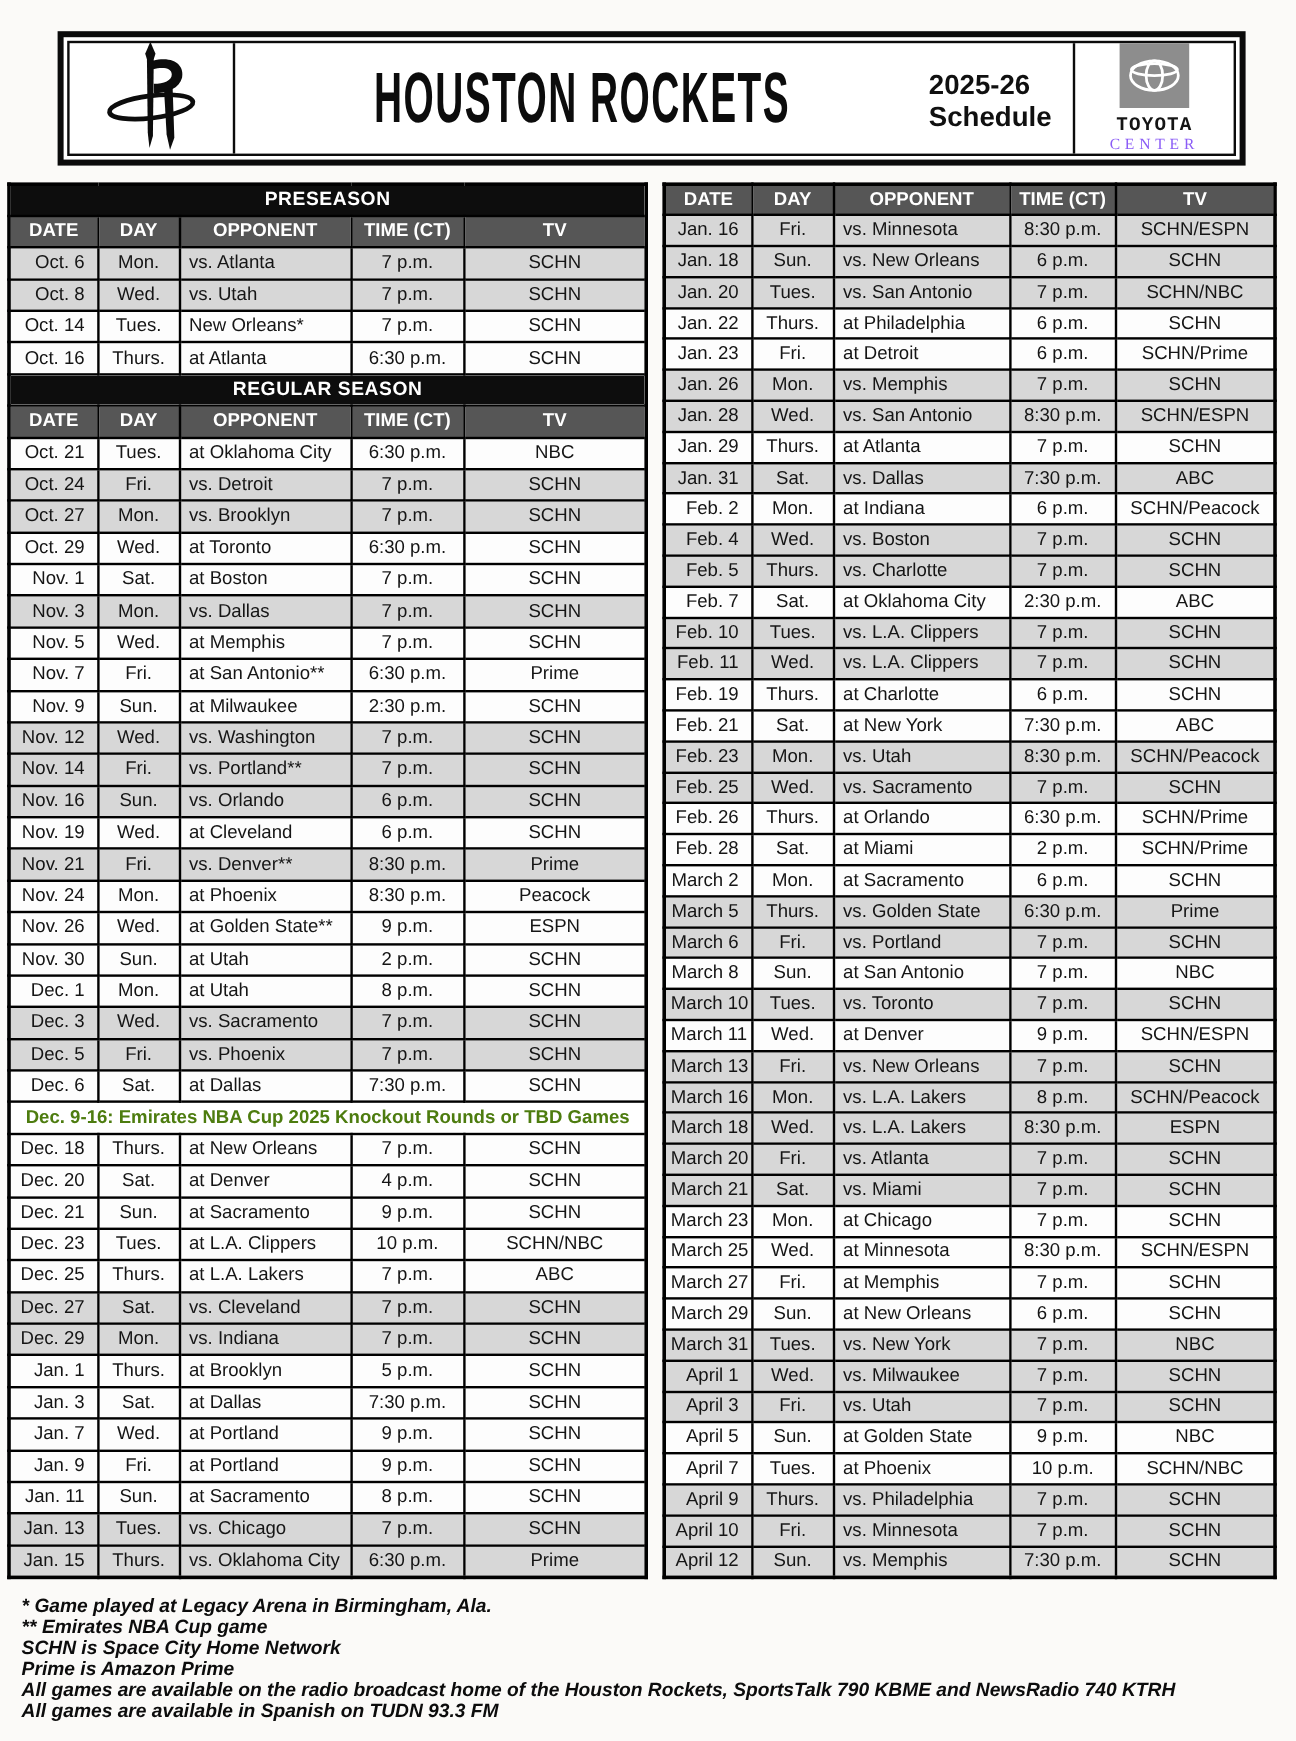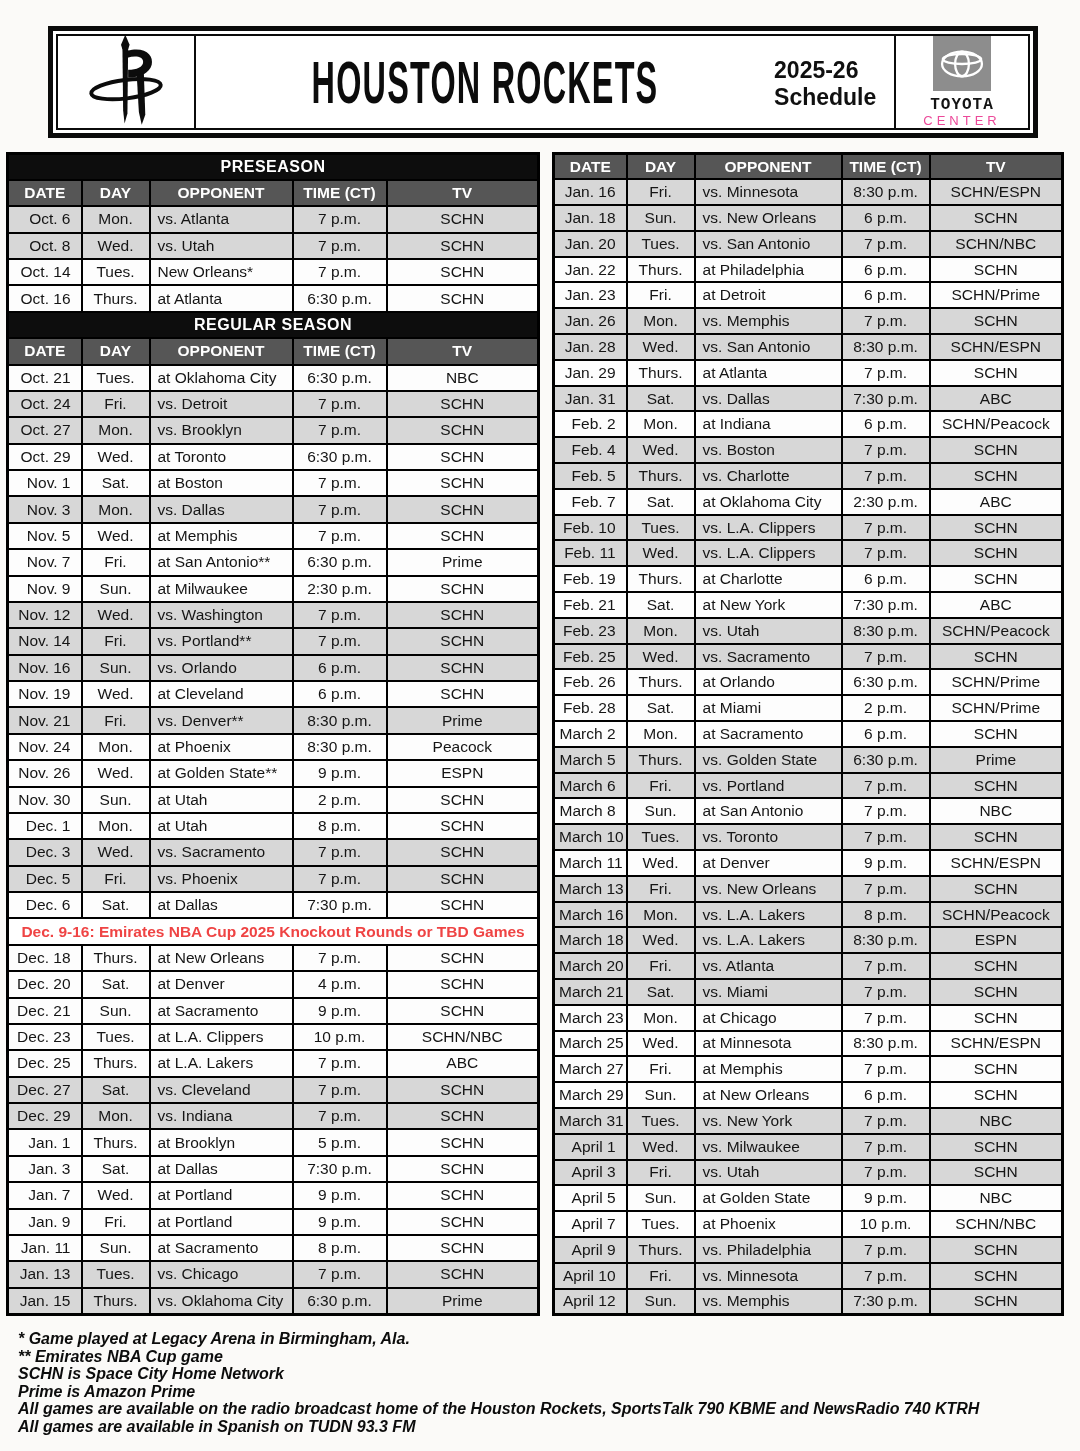--- a/index.html
+++ b/index.html
@@ -19,38 +19,38 @@
   .header-inner{border:2px solid #0b0b0b;height:100%;box-sizing:border-box;display:flex;background:#fff;}
   .logo-cell{width:136px;border-right:2px solid #0b0b0b;display:flex;align-items:center;justify-content:center;}
   .title-cell{flex:1;display:flex;align-items:center;justify-content:center;}
   .main-title{font-weight:bold;font-size:54px;line-height:1;color:#0c0c0c;white-space:nowrap;
     transform:scale(0.60,1.10);letter-spacing:2px;}
   .subtitle{font-weight:bold;font-size:23px;color:#101010;margin-top:3px;}
   .toyota-cell{width:132px;border-left:2px solid #0b0b0b;display:flex;flex-direction:column;
     align-items:center;justify-content:center;}
   .toyota-box{width:58px;height:66px;background:#8d8d8d;display:flex;align-items:center;justify-content:center;}
   .toyota-name{font-weight:bold;font-size:16px;letter-spacing:1px;color:#141414;margin-top:5px;font-family:Liberation Mono, monospace;}
-  .toyota-center{font-family:Liberation Sans, sans-serif;font-size:13px;letter-spacing:4px;color:#ec4899;margin-top:-1px;}
+  .toyota-center{font-family:Liberation Serif, serif;font-size:13px;letter-spacing:4px;color:#8b5cf6;margin-top:-1px;}
 
   
   .tables{position:absolute;top:152px;left:6px;display:flex;gap:12px;}
   table{border-collapse:collapse;table-layout:fixed;border:3px solid var(--c-border);background:#fff;}
   .t-left{width:531px;}
   .t-right{width:509px;}
   td,th{border:2px solid var(--c-border);box-sizing:border-box;overflow:hidden;white-space:nowrap;}
   tr{height:25.8px;}
   tr.section th{background:var(--c-section);color:#fff;font-size:16px;font-weight:bold;letter-spacing:.5px;text-align:center;}
   tr.cols th{background:var(--c-colhead);color:#fff;font-size:15.5px;font-weight:bold;text-align:center;}
   td{font-size:15.5px;color:#151515;padding:0 4px;}
   tr.home td{background:var(--c-home);}
   tr.away td{background:var(--c-away);}
   td.c-date{text-align:right;padding-right:10px;}
   td.c-day,td.c-time,td.c-tv{text-align:center;}
   td.c-opp{text-align:left;padding-left:7px;}
-  tr.note td{background:#ffffff;font-weight:bold;text-align:center;font-size:15.5px;color:#ef4444;}
+  tr.note td{background:#ffffff;font-weight:bold;text-align:center;font-size:15.5px;color:#4d7c0f;}
 
   
   .footnotes{position:absolute;left:18px;top:1330px;width:1050px;}
   .footnote-line{font-style:italic;font-weight:bold;font-size:16px;line-height:17.6px;color:#0c0c0c;}
 </style>
 </head>
 <body>
 
 <div class="page">
 

